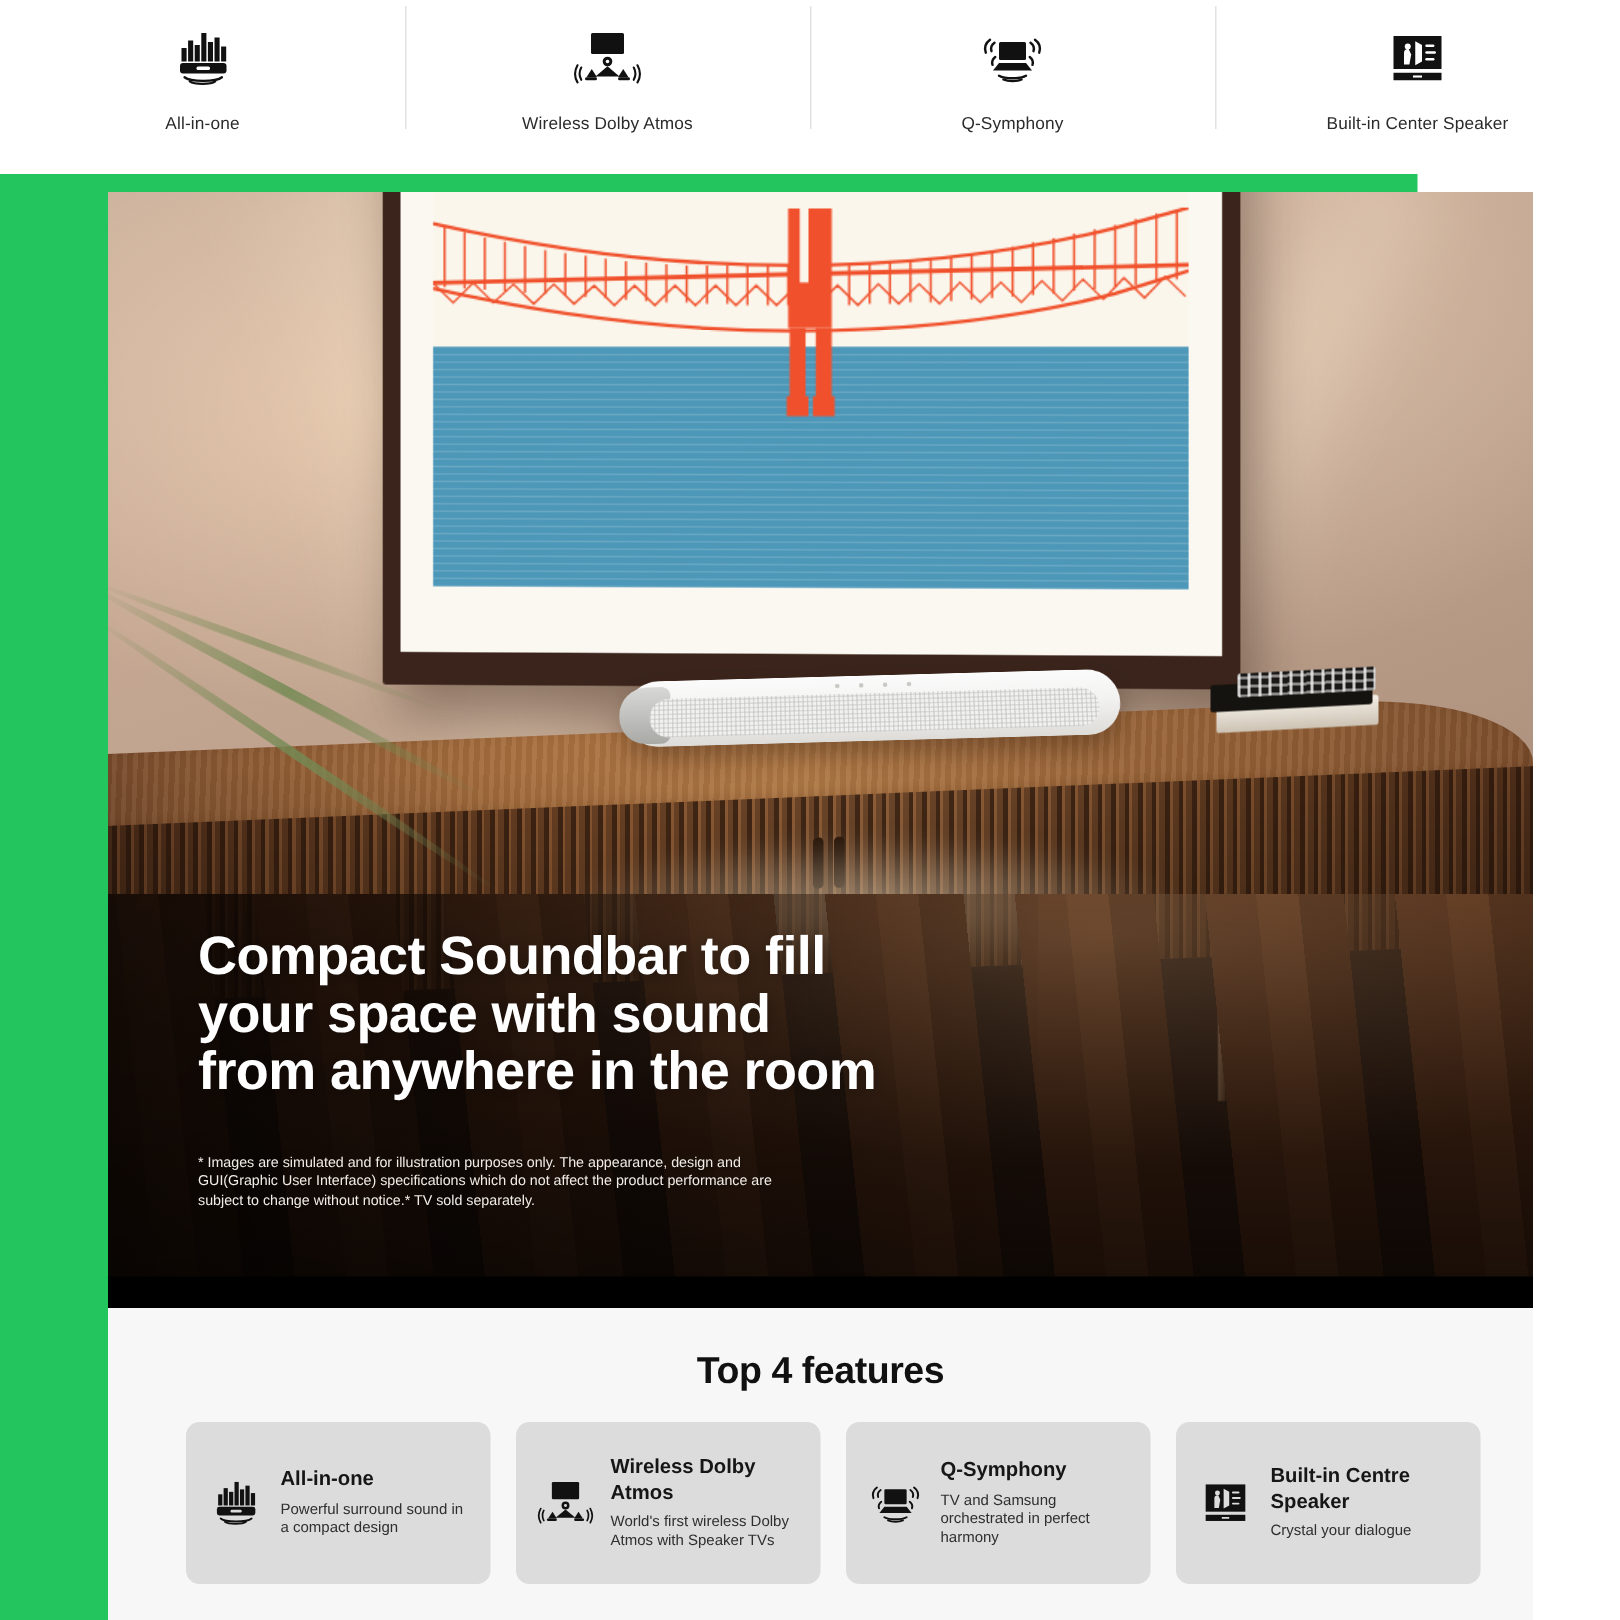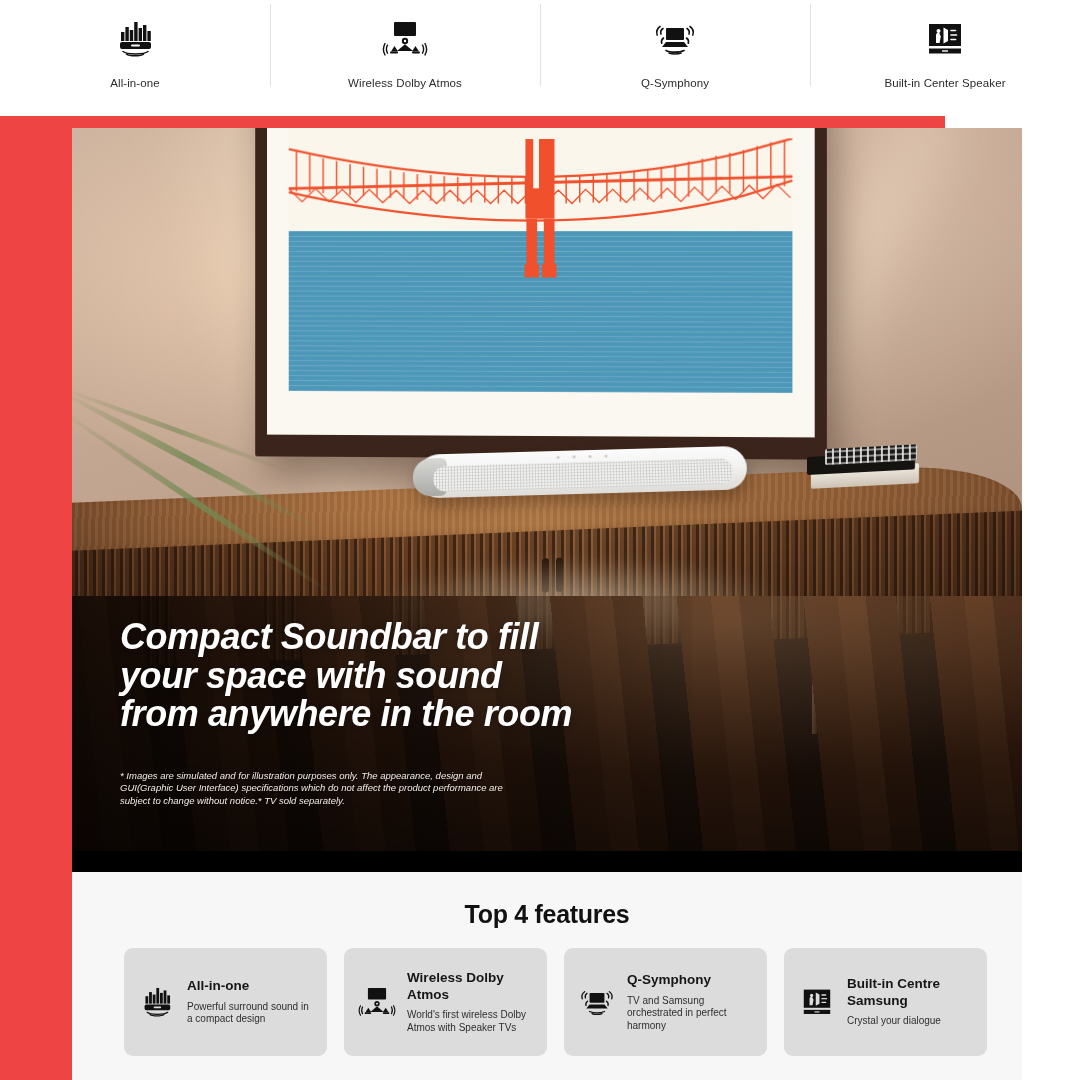--- a/index.html
+++ b/index.html
@@ -2,21 +2,21 @@
 <html><head>
 <meta charset="utf-8">
 <style>
   * { box-sizing: border-box; margin: 0; padding: 0; }
   html, body {
     width: 1080px; height: 1080px;
     background: #ffffff;
     font-family: "Liberation Sans", sans-serif;
     overflow: hidden;
   }
-  .page { position: relative; width: 945px; height: 1080px; background: #ef4444; }
+  .page { position: relative; width: 945px; height: 1080px; background: #22c55e; }
 
   
   .topnav {
     position: absolute; left: 0; top: 0; width: 1080px; height: 116px;
     background: #ffffff; display: flex; align-items: flex-start;
   }
   .nav-item {
     position: relative; flex: 1 1 0; height: 116px;
     display: flex; flex-direction: column; align-items: center;
     padding-top: 16px;
@@ -178,21 +178,21 @@
     position:absolute; inset:0;
     background: linear-gradient(180deg, rgba(0,0,0,0) 52%, rgba(0,0,0,.45) 86%, rgba(0,0,0,.62) 100%);
   }
   
   .frond { position:absolute; background: linear-gradient(90deg, rgba(96,116,70,.0), rgba(116,138,84,.85), rgba(96,116,70,0)); border-radius:50%; filter: blur(.4px); }
   .f1 { left:-30px; top:330px; width:300px; height:7px; transform: rotate(28deg); }
   .f2 { left:-40px; top:372px; width:330px; height:6px; transform: rotate(34deg); }
   .f3 { left:-20px; top:300px; width:250px; height:5px; transform: rotate(20deg); opacity:.7; }
 
   
-  .hero-copy { position:absolute; left:48px; top:490px; width:460px;font-style:italic; }
+  .hero-copy { position:absolute; left:60px; top:490px; width:460px; }
   .hero-title {
     font-size: 36px; line-height: 38.5px; font-weight: 700; color:#ffffff;
     letter-spacing: -0.4px; text-shadow: 0 2px 10px rgba(0,0,0,.35);
   }
   .hero-note {
     margin-top: 36px; font-size: 9.5px; line-height: 12.5px; color: #f2ece6;
     max-width: 405px; text-shadow: 0 1px 3px rgba(0,0,0,.5);
   }
   .hero-blackbar { position:absolute; left:0; bottom:0; width:950px; height:21px; background:#000; }
 
@@ -536,21 +536,21 @@
             <g stroke="#dcdcdc" stroke-width="1.6" stroke-linecap="round" fill="none">
               <path d="M29 14.5h4.5"></path>
                 <path d="M29 19h5.5"></path>
                 <path d="M29 23.5h4.5"></path>
             </g>
             <rect x="7" y="32.5" width="32" height="5" fill="#111"></rect>
             <rect x="20" y="34.3" width="6" height="1.4" fill="#dcdcdc"></rect>
           </svg>
         </span>
         <span class="card-text">
-          <span class="card-title">Built-in Centre Samsung</span>
+          <span class="card-title">Built-in Centre Speaker</span>
           <span class="card-desc">Crystal your dialogue</span>
         </span>
       </div>
 
     </div>
   </div>
 
 </div>
 
 </body></html>

